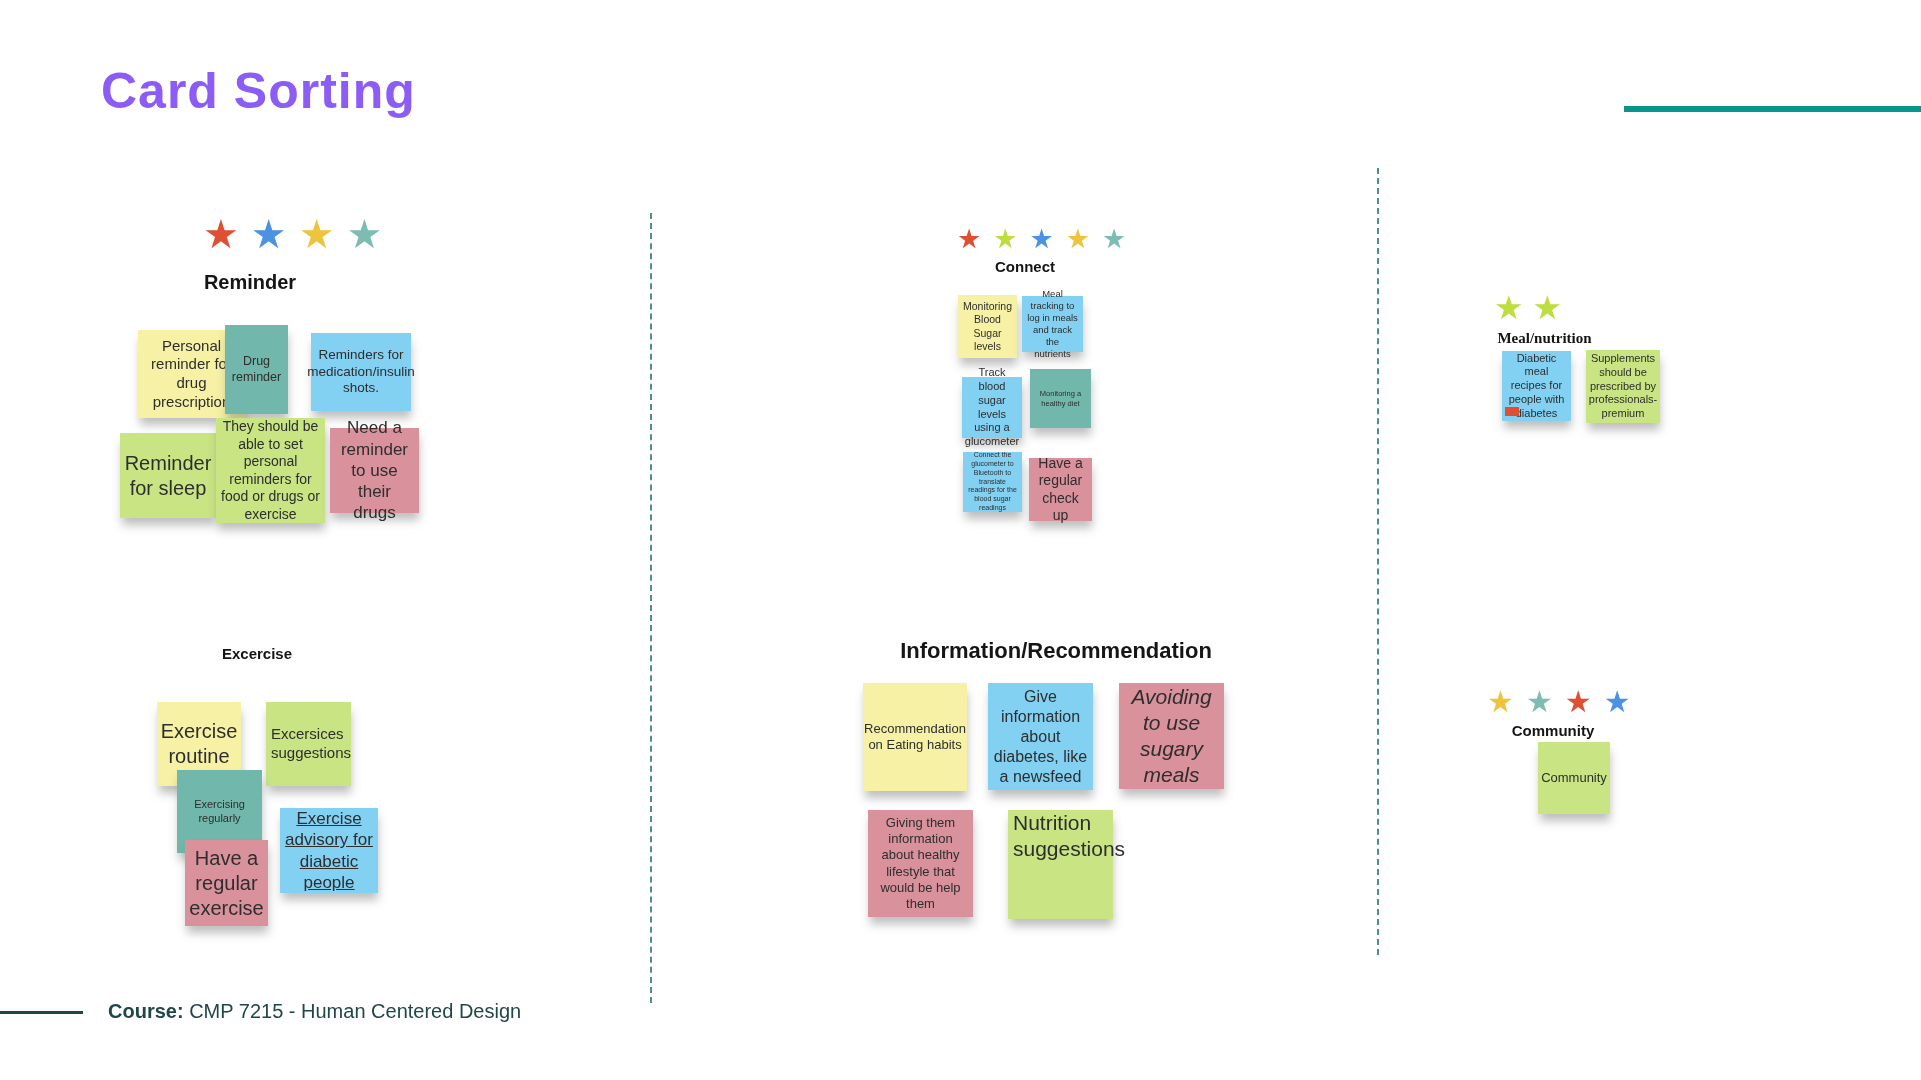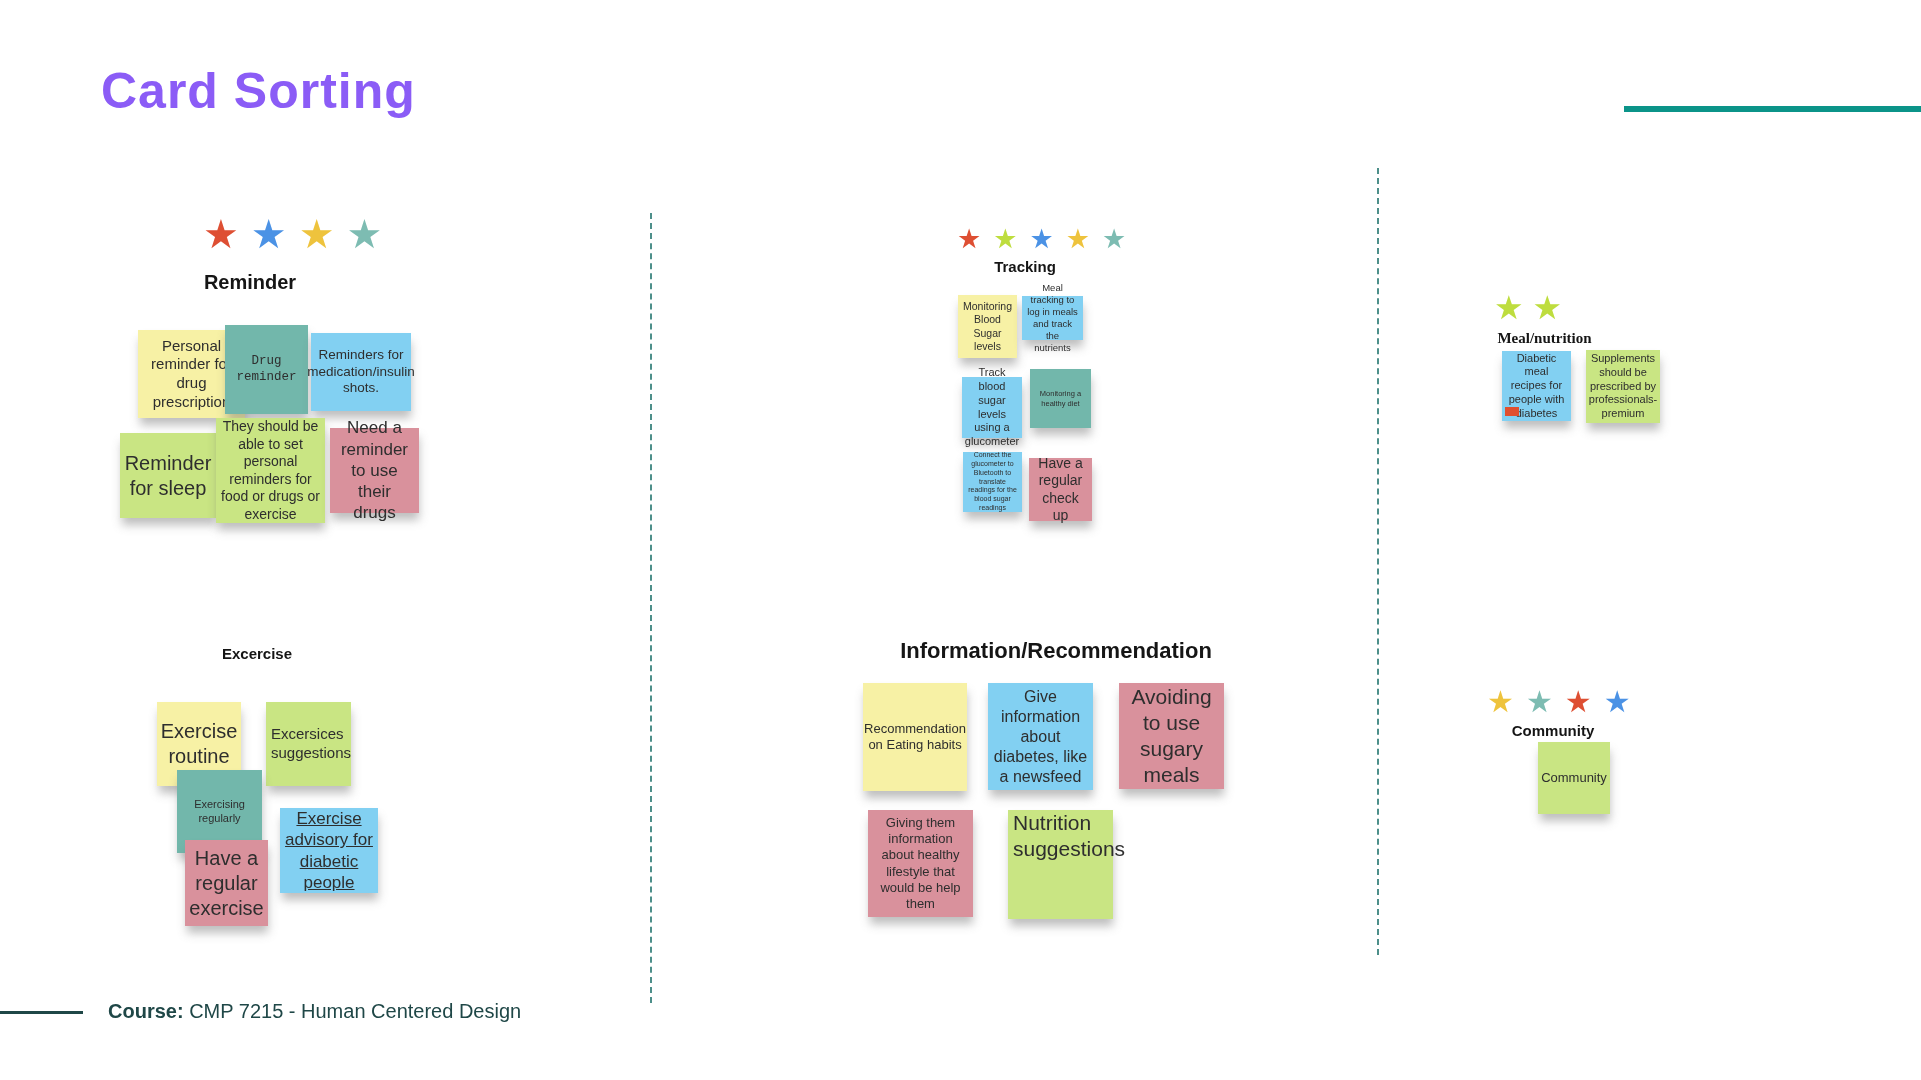--- a/index.html
+++ b/index.html
@@ -58,21 +58,21 @@
 <div class="abs stars stars-reminder">
     <span class="star" style="color: rgb(222, 79, 51);">★</span>
     <span class="star" style="color: rgb(75, 146, 229);">★</span>
     <span class="star" style="color: rgb(238, 195, 61);">★</span>
     <span class="star" style="color: rgb(125, 188, 178);">★</span>
   </div>
 <div id="label-reminder" class="abs group-label">Reminder</div>
 <div class="note" style="left: 138px; top: 330px; width: 107px; height: 88px; font-size: 15px; background: rgb(247, 241, 165);">
     <span>Personal reminder for drug prescription</span>
   </div>
-<div class="note" style="left: 225px; top: 325px; width: 83px; height: 89px; font-size: 12.5px; background: rgb(114, 183, 171); font-family: Liberation Mono, monospace;">
+<div class="note" style="left: 225px; top: 325px; width: 63px; height: 89px; font-size: 12.5px; background: rgb(114, 183, 171);">
     <span>Drug reminder</span>
   </div>
 <div class="note" style="left: 311px; top: 333px; width: 100px; height: 78px; font-size: 13.5px; background: rgb(130, 208, 242);">
     <span>Reminders for medication/insulin shots.</span>
   </div>
 <div class="note" style="left: 120px; top: 433px; width: 96px; height: 85px; font-size: 20px; background: rgb(201, 229, 131);">
     <span>Reminder for sleep</span>
   </div>
 <div class="note" style="left: 216px; top: 418px; width: 109px; height: 105px; font-size: 14px; background: rgb(201, 229, 131);">
     <span>They should be able to set personal reminders for food or drugs or exercise</span>
@@ -81,25 +81,25 @@
     <span>Need a reminder to use their drugs</span>
   </div>
 
 <div class="abs stars stars-tracking">
     <span class="star" style="color: rgb(222, 79, 51);">★</span>
     <span class="star" style="color: rgb(190, 221, 62);">★</span>
     <span class="star" style="color: rgb(75, 146, 229);">★</span>
     <span class="star" style="color: rgb(238, 195, 61);">★</span>
     <span class="star" style="color: rgb(125, 188, 178);">★</span>
   </div>
-<div id="label-tracking" class="abs group-label">Tracking</div>
+<div id="label-tracking" class="abs group-label">Connect</div>
 <div class="note" style="left: 958px; top: 295px; width: 59px; height: 63px; font-size: 10.5px; background: rgb(247, 241, 165);">
     <span>Monitoring Blood Sugar levels</span>
   </div>
-<div class="note" style="left: 1022px; top: 296px; width: 61px; height: 44px; font-size: 9.5px; background: rgb(130, 208, 242);">
+<div class="note" style="left: 1022px; top: 296px; width: 61px; height: 56px; font-size: 9.5px; background: rgb(130, 208, 242);">
     <span>Meal tracking to log in meals and track the nutrients</span>
   </div>
 <div class="note" style="left: 962px; top: 377px; width: 60px; height: 61px; font-size: 11px; background: rgb(130, 208, 242);">
     <span>Track blood sugar levels using a glucometer</span>
   </div>
 <div class="note" style="left: 1030px; top: 369px; width: 61px; height: 59px; font-size: 7.5px; background: rgb(114, 183, 171);">
     <span>Monitoring a healthy diet</span>
   </div>
 <div class="note" style="left: 963px; top: 452px; width: 59px; height: 60px; font-size: 7px; background: rgb(130, 208, 242);">
     <span>Connect the glucometer to Bluetooth to translate readings for the blood sugar readings</span>
@@ -138,21 +138,21 @@
     <span>Exercise advisory for diabetic people</span>
   </div>
 
 <div id="label-inforec" class="abs group-label">Information/Recommendation</div>
 <div class="note" style="left: 863px; top: 683px; width: 104px; height: 108px; font-size: 13px; background: rgb(247, 241, 165);">
     <span>Recommendation on Eating habits</span>
   </div>
 <div class="note" style="left: 988px; top: 683px; width: 105px; height: 107px; font-size: 16px; background: rgb(130, 208, 242);">
     <span>Give information about diabetes, like a newsfeed</span>
   </div>
-<div class="note" style="left: 1119px; top: 683px; width: 105px; height: 106px; font-size: 21px; background: rgb(217, 145, 156);">
+<div class="note" style="left: 1119px; top: 683px; width: 105px; height: 106px; font-size: 21px; background: rgb(217, 145, 156); font-style: italic;">
     <span>Avoiding to use sugary meals</span>
   </div>
 <div class="note" style="left: 868px; top: 810px; width: 105px; height: 107px; font-size: 13px; background: rgb(217, 145, 156);">
     <span>Giving them information about healthy lifestyle that would be help them</span>
   </div>
 <div class="note align-top align-left" style="left: 1008px; top: 810px; width: 105px; height: 109px; font-size: 21px; background: rgb(201, 229, 131);">
     <span>Nutrition suggestions</span>
   </div>
 
 <div class="abs stars stars-community">

